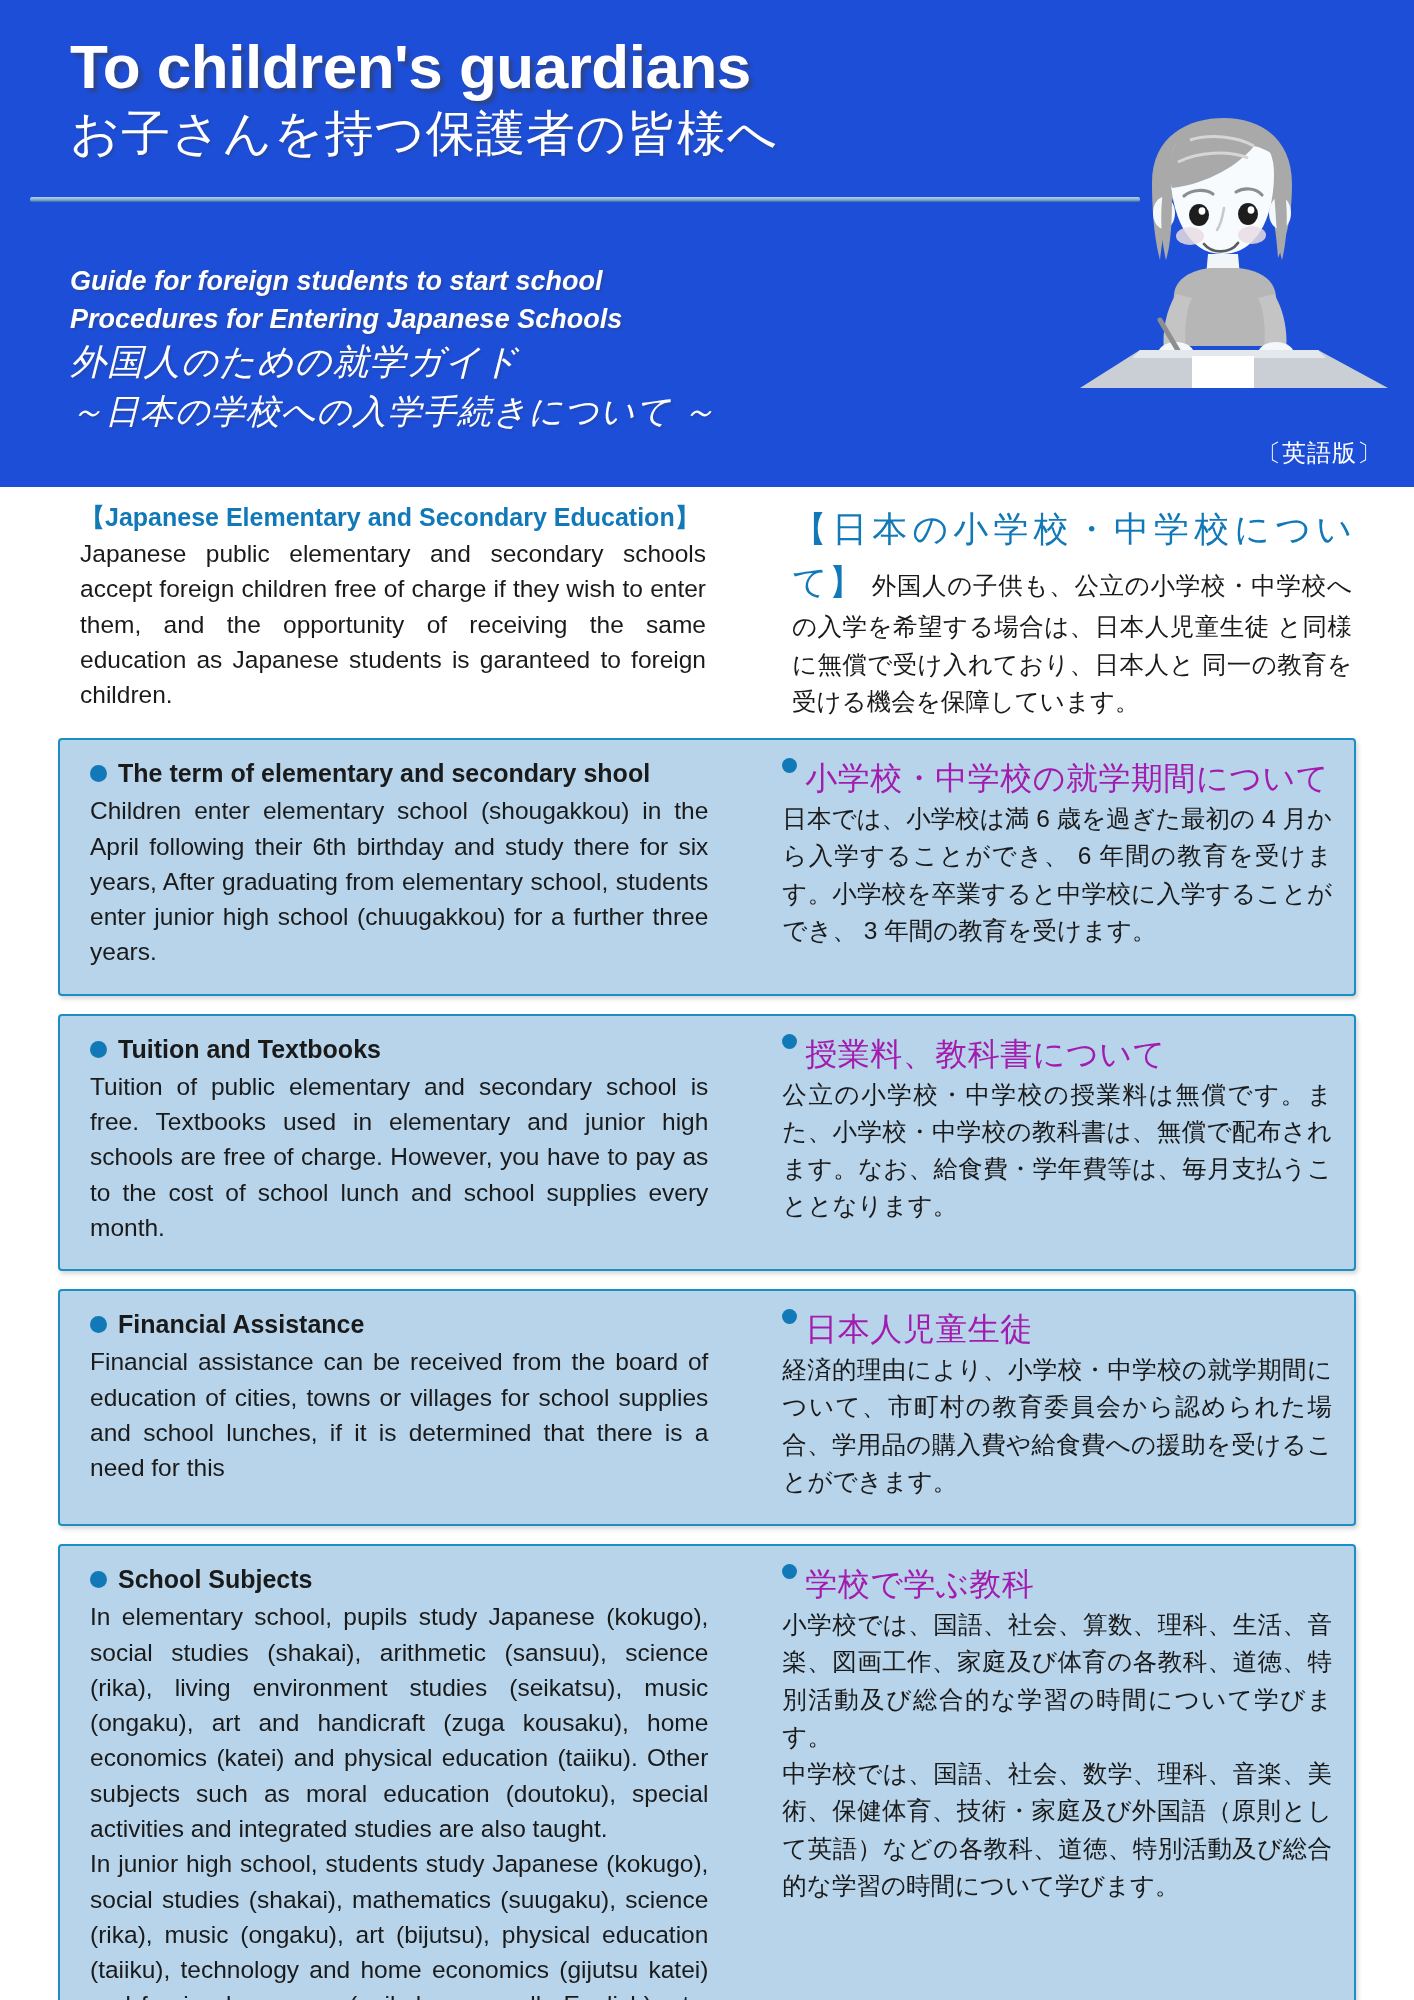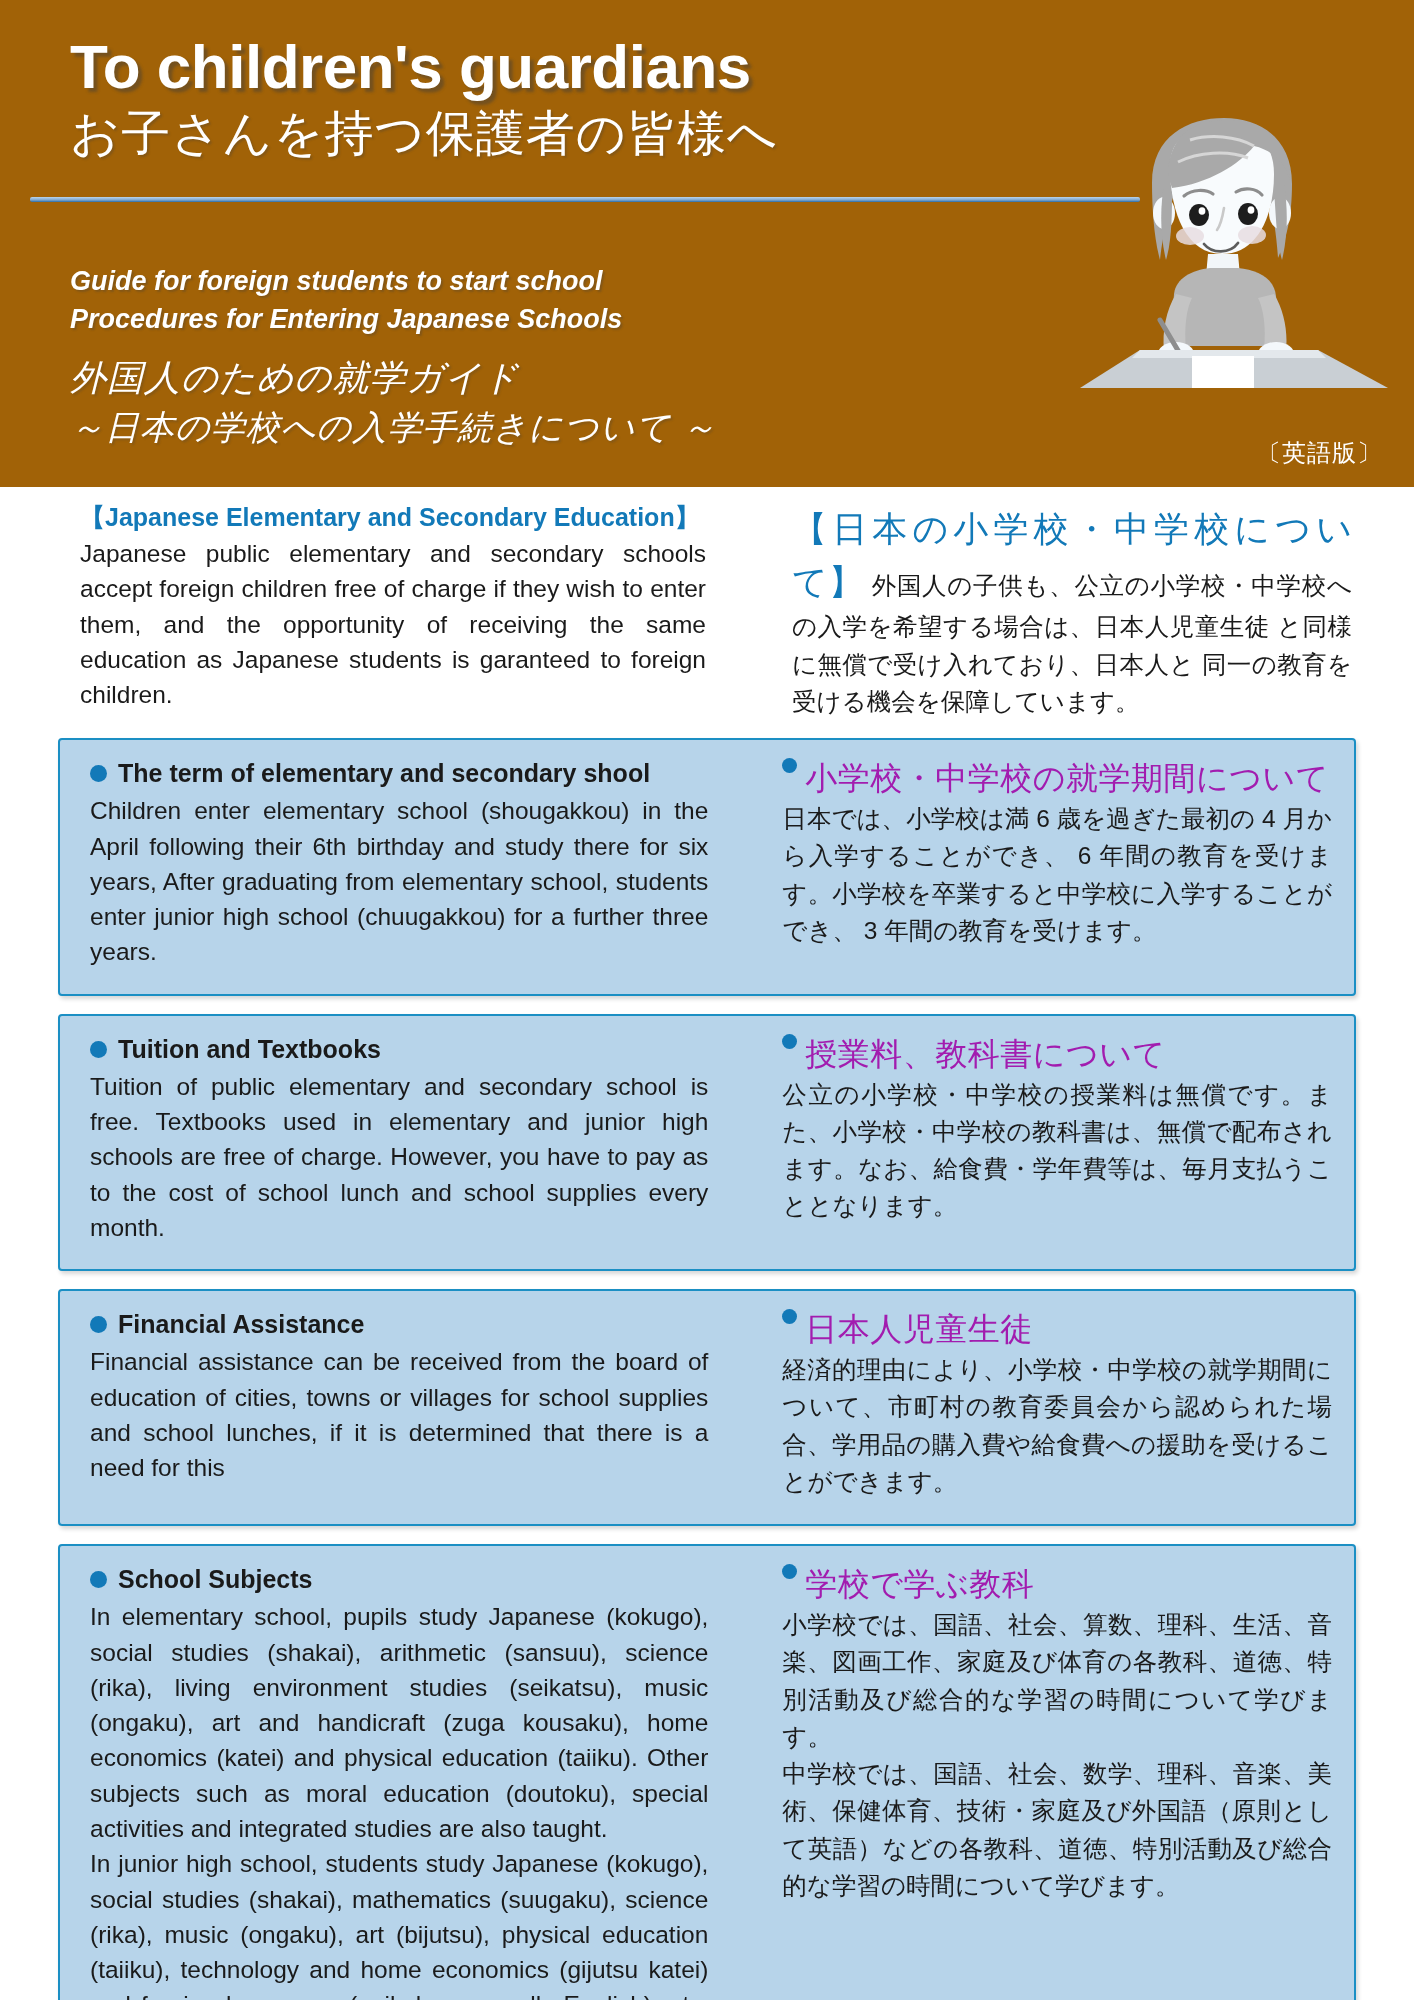--- a/index.html
+++ b/index.html
@@ -15,21 +15,21 @@
     overflow: hidden;
   }
 
   
   .header {
     position: absolute;
     left: 0;
     top: 0;
     width: 1414px;
     height: 487px;
-    background: #a16207;
+    background: #1d4ed8;
     overflow: hidden;
   }
   .header-inner {
     position: absolute;
     left: 70px;
     top: 36px;
     width: 950px;
   }
   .main-title {
     font-size: 62px;
@@ -73,21 +73,21 @@
     color: #ffffff;
     line-height: 1.42;
     margin: 0;
     white-space: nowrap;
     text-shadow: 2px 2px 2px rgba(60,60,60,0.3);
   }
   .sub-jp {
     font-size: 36px;
     color: #ffffff;
     line-height: 1.3;
-    margin-top: 16px;
+    margin-top: 0;
     white-space: nowrap;
     letter-spacing: 1px;
     text-shadow: 2px 2px 2px rgba(60,60,60,0.25);
   }
   .sub-jp2 {
     font-size: 34px;
     color: #ffffff;
     line-height: 1.3;
     margin-top: 4px;
     white-space: nowrap;

